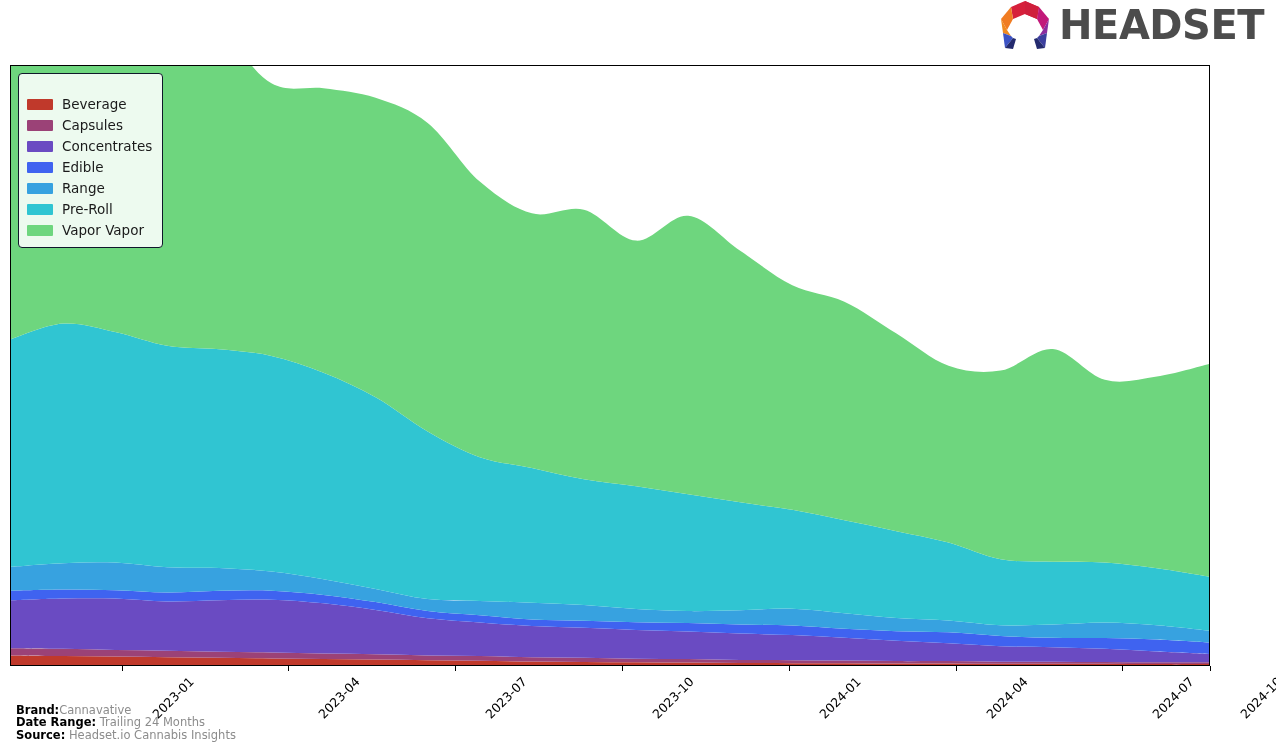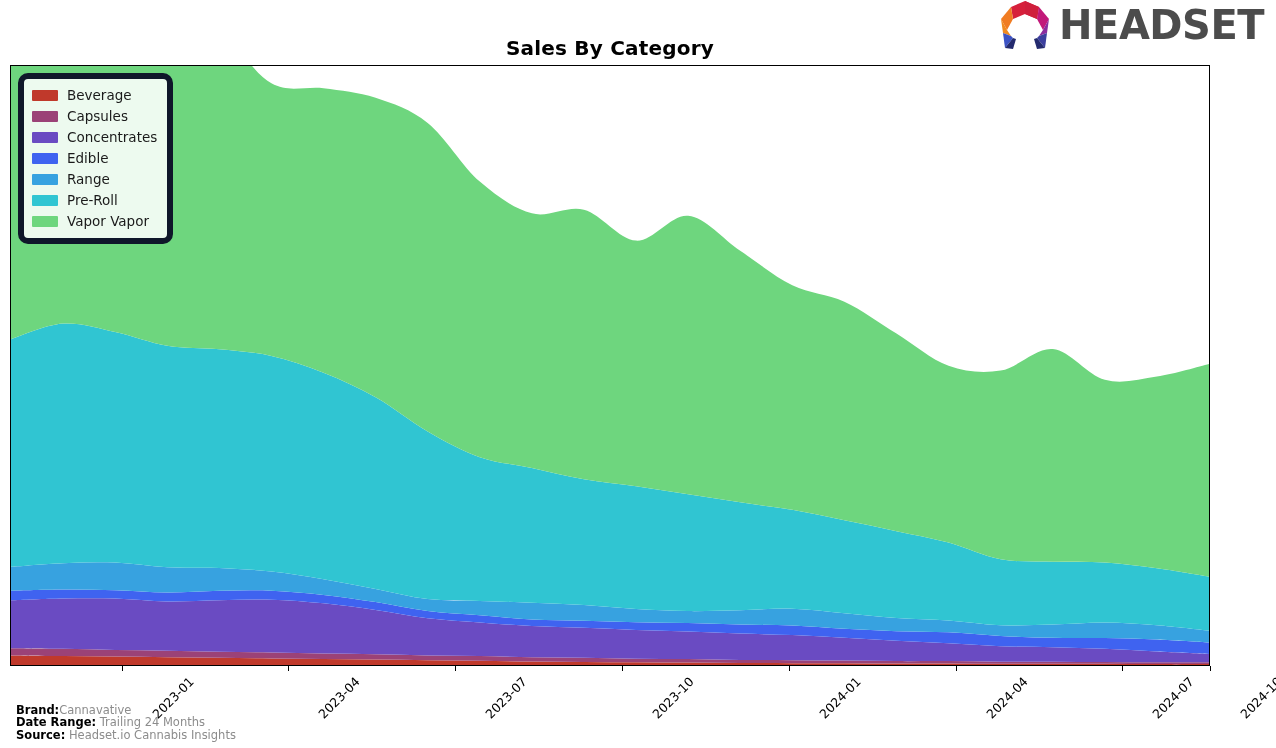--- a/index.html
+++ b/index.html
@@ -29,22 +29,22 @@
   .plot-frame{
     position:absolute;left:10px;top:65px;width:1200px;height:601px;
     border:1.4px solid #000;box-sizing:border-box;background:#fff;
   }
   .plot-svg{position:absolute;left:0;top:0;width:100%;height:100%;display:block;}
 
   
   .legend{
     position:absolute;left:18px;top:73px;
     background:rgba(255,255,255,.88);
-    border:6px solid #0f172a;border-radius:10px;
-    padding:7px 10px 7px 8px;
+    border:1px solid #0f172a;border-radius:4px;
+    padding:21px 10px 7px 8px;
     display:flex;flex-direction:column;gap:2px;
     z-index:5;
   }
   .legend-row{display:flex;align-items:center;gap:9px;height:19px;}
   .legend-swatch{width:26px;height:11px;border-radius:1px;flex:none;}
   .legend-label{font-size:13.5px;color:#1a1a1a;white-space:nowrap;line-height:1;}
 
   
   .xticks{position:absolute;left:10px;top:666px;width:1200px;height:60px;}
   .xtick-mark{position:absolute;top:0;width:1px;height:5px;background:#000;}
@@ -59,21 +59,20 @@
     font-size:11.5px;line-height:12.8px;color:#8c8c8c;z-index:6;
   }
   .footer-row{white-space:nowrap;}
   .footer-key{color:#000;font-weight:bold;margin-top:20px;}
 </style>
 </head>
 <body>
 
 <div id="root">
 
-  <div class="chart-title">Sales By Category</div>
 
   <div class="brand-logo">
     <svg class="brand-mark" viewBox="0 0 112 100">
       <polygon points="56,2 84,14 80,38 56,28 32,38 28,14" fill="#d6203b"></polygon>
       <polygon points="56,2 84,14 80,38 56,28" fill="#cf1f3c"></polygon>
       <polygon points="84,14 104,38 92,60 80,38" fill="#c2197a"></polygon>
       <polygon points="104,38 100,66 84,72 92,60" fill="#8b2c9e"></polygon>
       <polygon points="100,66 96,96 80,76 84,72" fill="#3b3f9e"></polygon>
       <polygon points="96,96 80,98 74,78 80,76" fill="#232a6e"></polygon>
       <polygon points="32,38 28,14 8,38 20,60" fill="#f07c22"></polygon>

